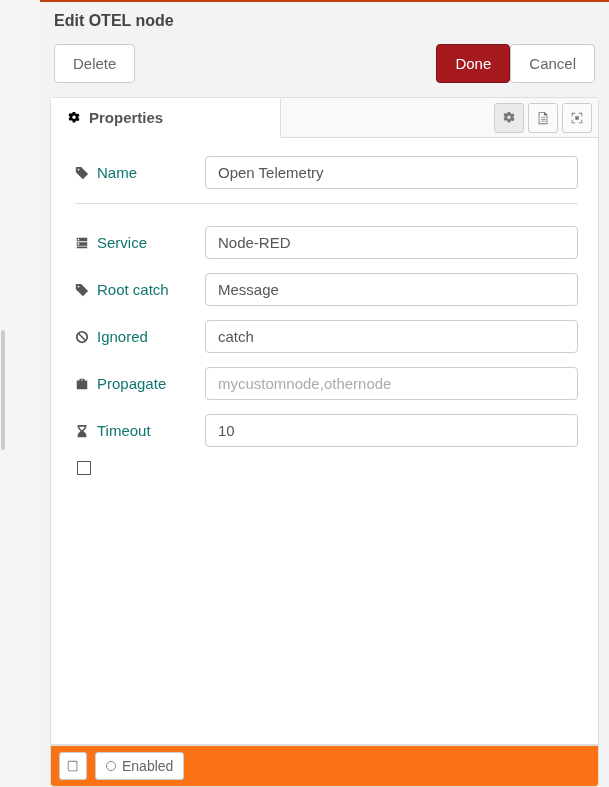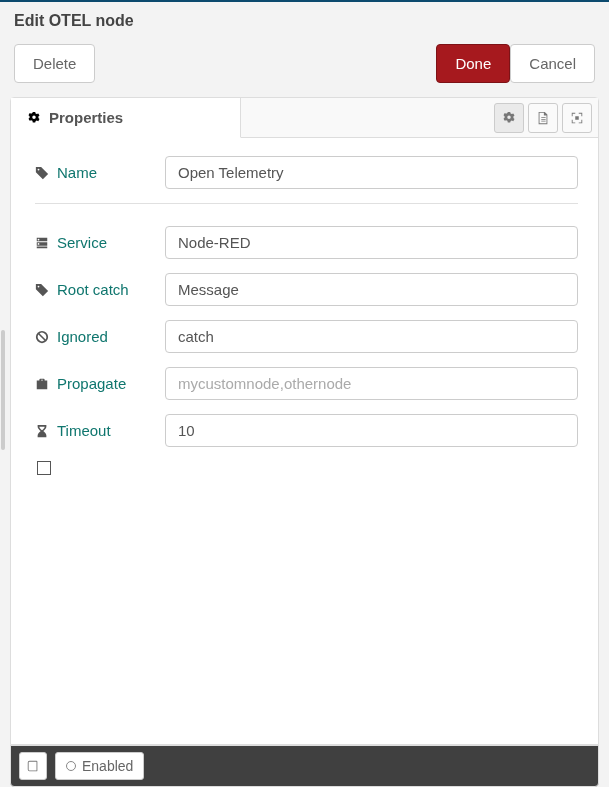--- a/index.html
+++ b/index.html
@@ -8,24 +8,25 @@
       font-size: 14px;
       color: #555;
       background: #f5f5f5;
       width: 609px;
       height: 787px;
       overflow: hidden;
       position: relative;
     }
     .panel {
       background: #f3f3f3;
-      border-top: 2px solid #0c4a6e;
+      border-top: 2px solid #c2410c;
       height: 100%;
       display: flex;
       flex-direction: column;
+      margin-left: 40px;
     }
     .header {
       padding: 10px 14px 6px 14px;
       font-size: 16px;
       color: #444;
       font-weight: 600;
     }
     .button-row {
       padding: 8px 14px 14px 14px;
       display: flex;
@@ -140,21 +141,21 @@
     .checkbox {
       width: 14px;
       height: 14px;
       border: 1px solid #555;
       background: #fff;
       cursor: pointer;
       margin-left: 2px;
     }
 
     .footer {
-      background: #404040;
+      background: #f97316;
       border-top: 1px solid #ddd;
       margin: 0 10px;
       padding: 6px 8px;
       display: flex;
       gap: 8px;
       align-items: center;
       border-left: 1px solid #ddd;
       border-right: 1px solid #ddd;
       border-bottom: 1px solid #ddd;
       border-radius: 0 0 4px 4px;

